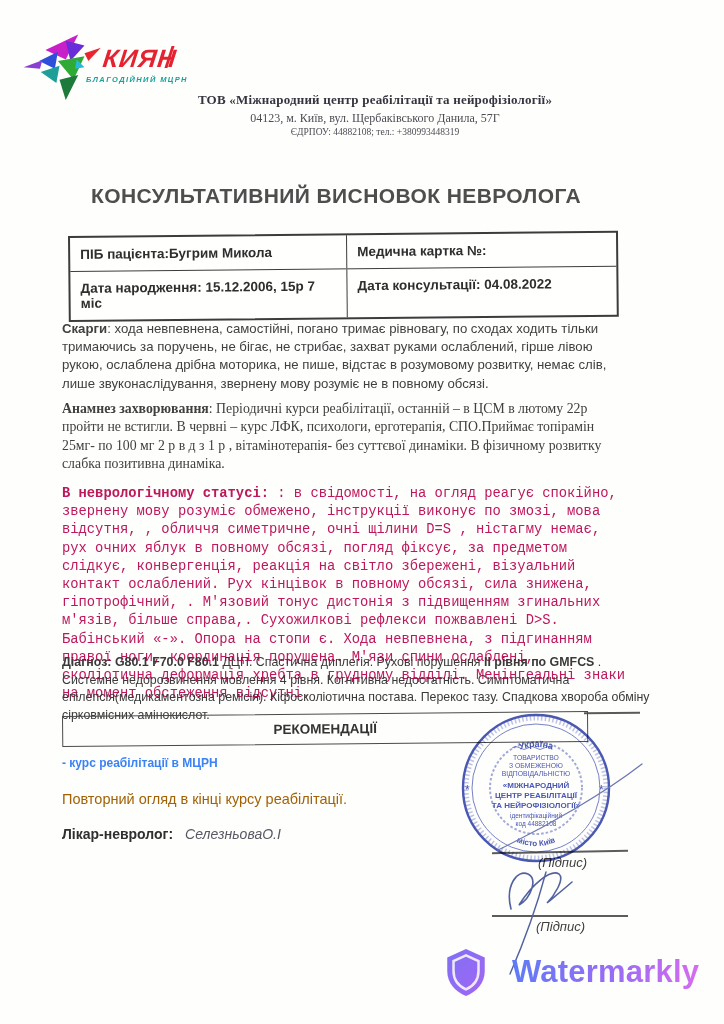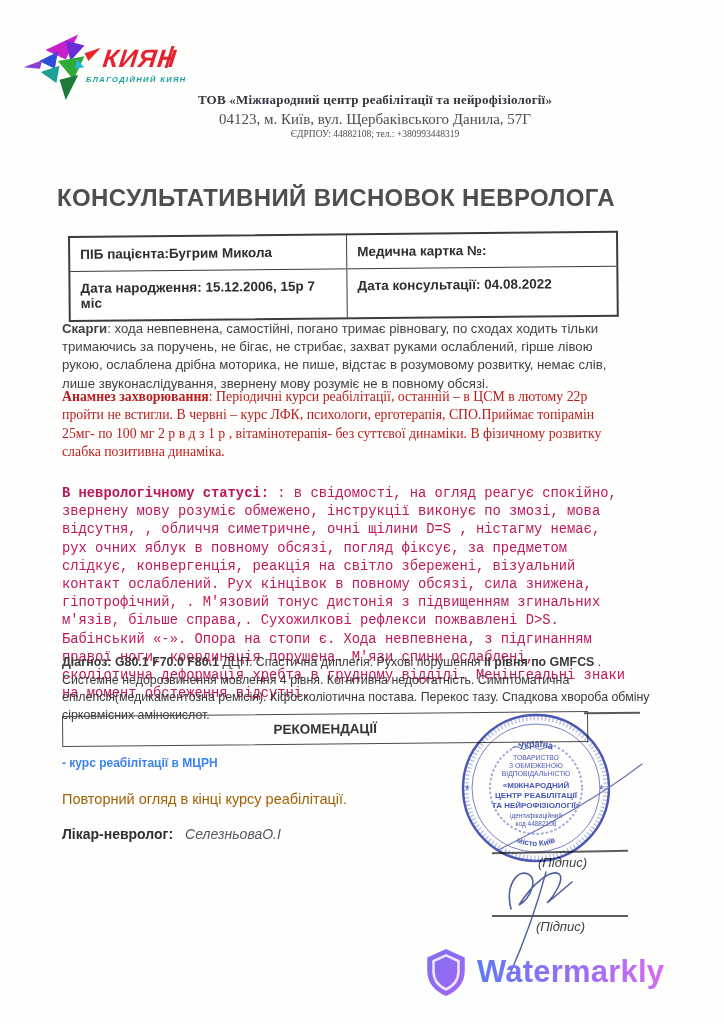--- a/index.html
+++ b/index.html
@@ -17,44 +17,44 @@
   .brand-slash { position:absolute; left:146px; top:16px; width:3px; height:22px;
     background:#e52330; transform:skewX(-18deg); }
   .brand-sub {
     position:absolute; left:64px; top:45px; font-size:7.5px; font-weight:bold;
     color:#17a39b; letter-spacing:1.4px; font-style:italic;
   }
   
   .org { position:absolute; left:150px; top:92px; width:450px; text-align:center;
     font-family:"Liberation Serif",serif; }
   .org-name { font-size:13px; font-weight:bold; color:#35353f; letter-spacing:0.2px; }
-  .org-addr { font-size:15px; color:#4c4c55; margin-top:3px; }
+  .org-addr { font-size:12px; color:#4c4c55; margin-top:3px; }
   .org-contacts { font-size:9.5px; color:#4c4c55; margin-top:1px; }
   
   .title {
     position:absolute; left:0; top:184px; width:672px; text-align:center;
-    font-size:24px; font-weight:600; color:#4e4e4e; letter-spacing:0.4px;
+    font-size:21px; font-weight:600; color:#4e4e4e; letter-spacing:0.4px;
   }
   
   .ptable {
     position:absolute; left:68px; top:236px; width:546px;
     border:2px solid #3c3c3c; transform:rotate(-0.55deg); transform-origin:left top;
     background:rgba(255,255,255,0.6);
   }
   .prow { display:flex; }
   .prow + .prow { border-top:1.6px solid #3c3c3c; }
   .pcell { padding:9px 8px 9px 10px; font-size:13.5px; font-weight:bold; color:#2e2e2e; }
   .pcell.c-left { width:258px; border-right:1.6px solid #3c3c3c; }
   .pcell.c-right { flex:1; }
   
   .sec { position:absolute; left:62px; text-align:left; }
   .sec .lbl { font-weight:bold;text-align:right; }
   .sec-complaints { top:320px; width:558px; font-size:13.2px; line-height:18.2px; color:#414141; }
-  .sec-anamnesis { top:388px; width:562px; font-family:"Liberation Serif",serif;
-    font-size:13.8px; line-height:18.4px; color:#b91c1c; }
+  .sec-anamnesis { top:400px; width:562px; font-family:"Liberation Serif",serif;
+    font-size:13.8px; line-height:18.4px; color:#404040; }
   .sec-neuro { top:485px; width:566px; font-family:Liberation Mono, monospace;
     font-size:13.8px; line-height:18.2px; color:#be185d; }
   .sec-diag { top:654px; width:596px; font-size:12.4px; line-height:17.6px; color:#3a3a3a; }
   .sec-diag .bld { font-weight:bold; }
   
   .rec-box {
     position:absolute; left:62px; top:716px; width:524px; height:29px;
     border:1.6px solid #4a4a4a; transform:rotate(-0.55deg); transform-origin:left top;
     display:flex; align-items:center; justify-content:center;
     font-weight:bold; font-size:13.5px; color:#333333;
@@ -75,21 +75,21 @@
   .sig-cap.n1 { left:538px; top:855px; }
   .sig-cap.n2 { left:536px; top:919px; }
   .patient-line { position:absolute; left:62px; top:884px; font-weight:bold; font-size:14px; color:#2f2f2f; }
   
   .stamp { position:absolute; left:456px; top:708px; width:160px; height:160px;
     mix-blend-mode:multiply; opacity:0.92; }
   .stamp text { font-family:"Liberation Sans",sans-serif; }
   
   .ink { position:absolute; left:0; top:0; pointer-events:none; }
   
-  .watermark { position:absolute; left:424px; top:947px; display:flex; align-items:center; gap:9px;justify-content:flex-end; }
+  .watermark { position:absolute; left:444px; top:947px; display:flex; align-items:center; gap:24px;justify-content:flex-end; }
   .wm-text {
     font-size:31px; font-weight:bold; letter-spacing:0.2px; color:#9a6cf4;
     background:linear-gradient(90deg,#5f7bf7 0%,#9a6cf4 55%,#d66cf0 100%);
     -webkit-background-clip:text; background-clip:text; -webkit-text-fill-color:transparent;
   }
 </style>
 </head>
 <body>
 
 <div class="page">
@@ -101,21 +101,21 @@
       <polygon points="22,36 46,24 42,46" fill="#2e4fd9"></polygon>
       <polygon points="2,44 26,35 23,46" fill="#8b3fd0"></polygon>
       <polygon points="46,36 80,30 66,60" fill="#2faa35"></polygon>
       <polygon points="24,50 48,42 44,64" fill="#1d9f97"></polygon>
       <polygon points="48,60 72,54 56,86" fill="#1d7a3a"></polygon>
       <polygon points="80,26 101,19 85,36" fill="#e8262d"></polygon>
       <polygon points="70,34 80,44 68,46" fill="#29b8d8"></polygon>
     </svg>
     <div class="brand">КИЯН</div>
     <div class="brand-slash"></div>
-    <div class="brand-sub">БЛАГОДІЙНИЙ КИЯН</div>
+    <div class="brand-sub">БЛАГОДІЙНИЙ МЦРН</div>
   </div>
 
   <div class="org">
     <div class="org-name">ТОВ «Міжнародний центр реабілітації та нейрофізіології»</div>
     <div class="org-addr">04123, м. Київ, вул. Щербаківського Данила, 57Г</div>
     <div class="org-contacts">ЄДРПОУ: 44882108; тел.: +380993448319</div>
   </div>
 
   <div class="title">КОНСУЛЬТАТИВНИЙ ВИСНОВОК НЕВРОЛОГА</div>
 

